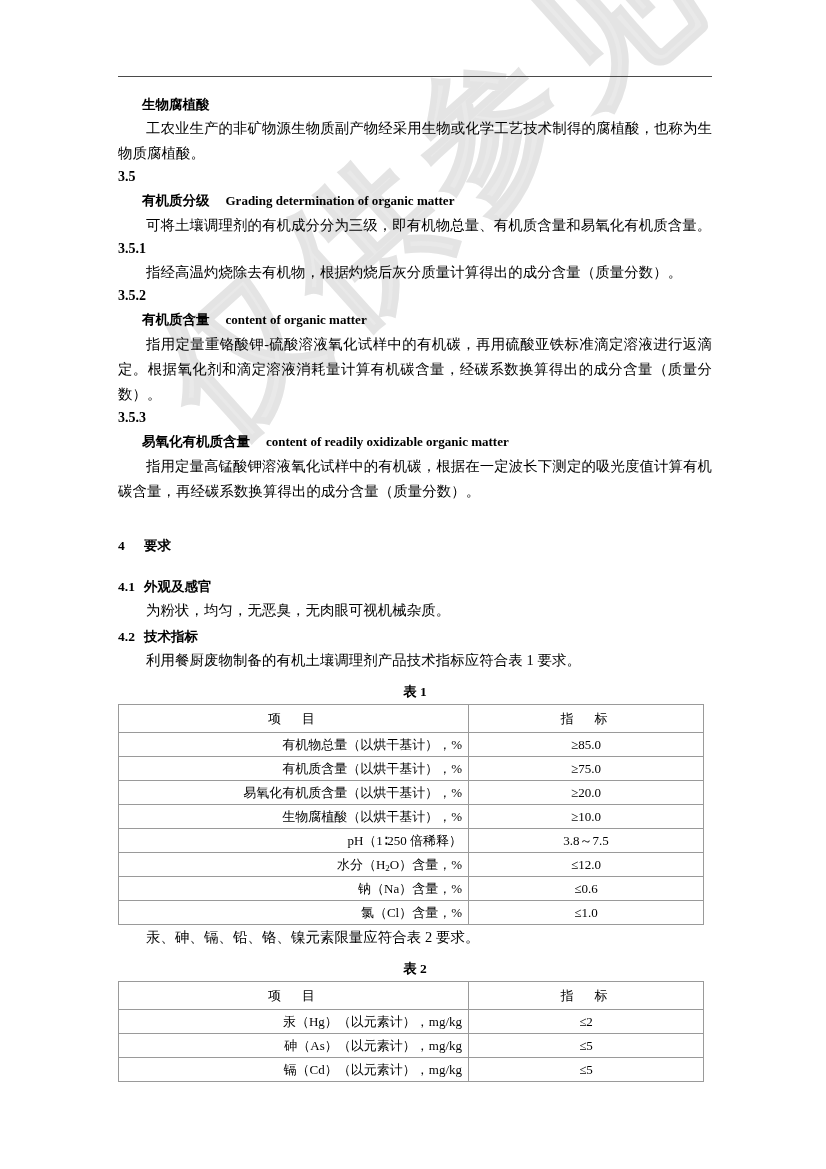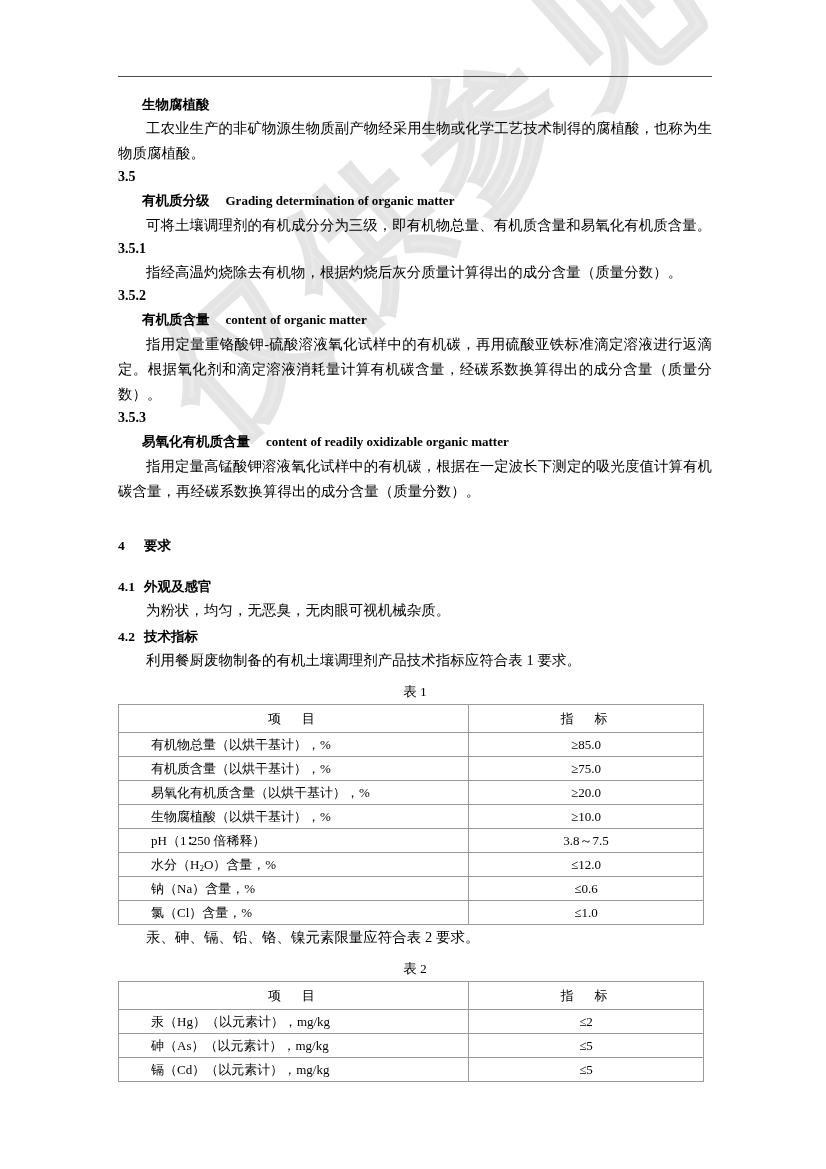--- a/index.html
+++ b/index.html
@@ -106,21 +106,21 @@
     display: inline-block;
     min-width: 26px;
   }
   .sec1 { margin-top: 30px; margin-bottom: 6px; }
   .sec2 { margin-top: 18px; }
   .sec2b { margin-top: 2px; }
   
   .table-caption {
     text-align: center;
     font-family: "Liberation Serif", "DejaVu Serif", serif;
-    font-weight: normal;
+    font-weight: bold;
     font-size: 13.5px;
     margin-top: 10px;
     margin-bottom: 3px;
   }
   table.std {
     border-collapse: collapse;
     width: 585px;
     margin: 0;
     table-layout: fixed;
   }
@@ -134,21 +134,21 @@
     padding: 0 6px;
     vertical-align: middle;
   }
   table.std thead th {
     text-align: center;
     font-weight: normal;
     letter-spacing: 4px;
     height: 27px;
   }
   table.std tbody td.item {
-    text-align: left;
+    text-align: right;
     padding-left: 32px;
   }
   table.std tbody td.val {
     text-align: center;
   }
   
   table.std {
     border: 1.4px solid #6e6e6e;
   }
   sub { font-size: 9px; vertical-align: -2px; }

